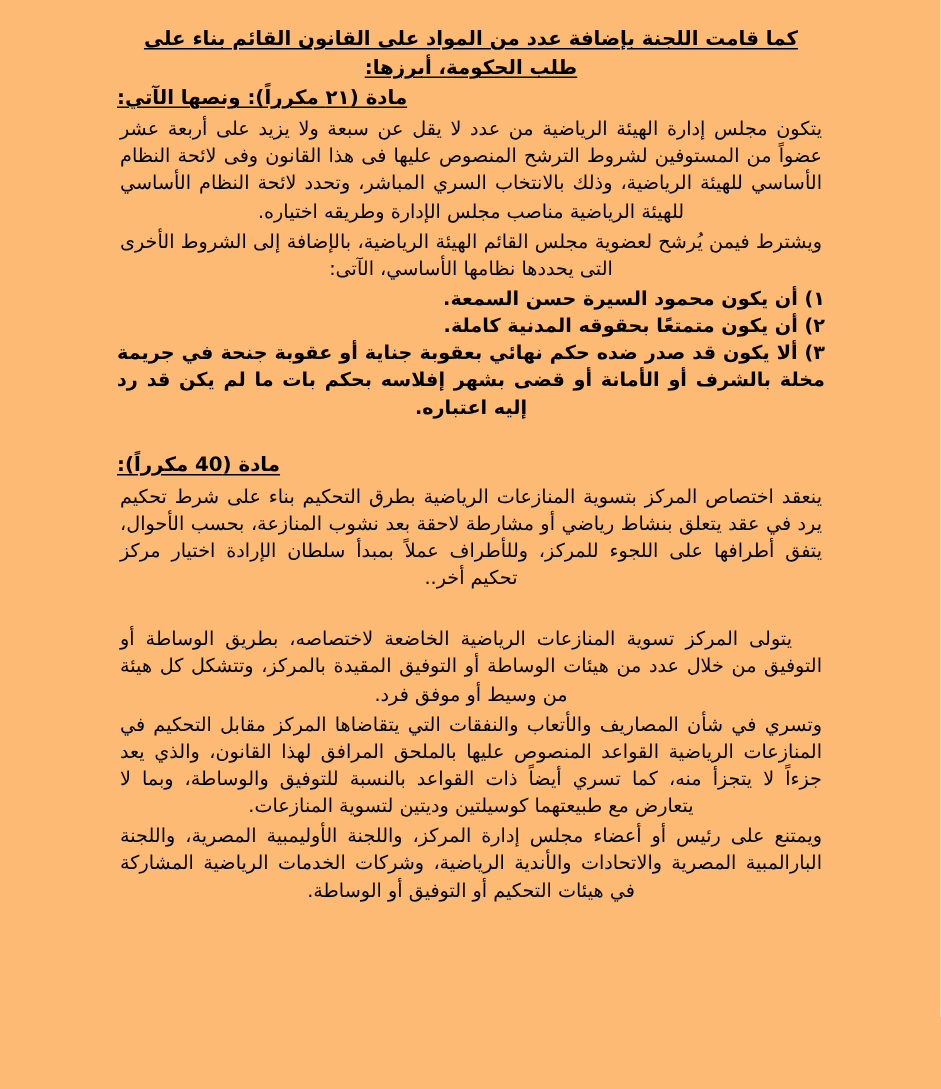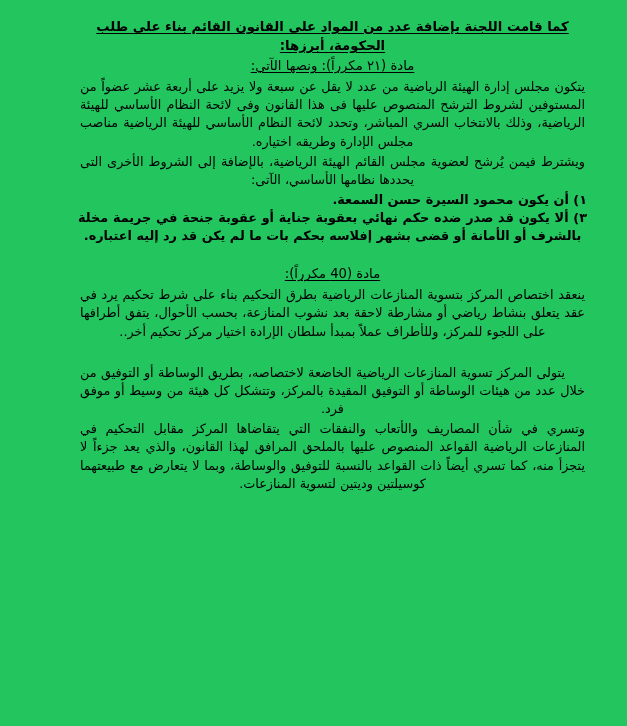--- a/index.html
+++ b/index.html
@@ -12,43 +12,43 @@
     width: 627px;
     height: 726px;
     overflow: hidden;
     font-family: "DejaVu Sans", "Liberation Sans", sans-serif;
     color: #000000;
   }
   #doc-page {
     box-sizing: border-box;
     width: 627px;
     height: 726px;
-    padding: 17px 40px 0 78px;
-    background: #22c55e;
+    padding: 17px 77px 0 78px;
+    background: #fdba74;
     direction: rtl;
     text-align: justify;
     text-justify: inter-word;
   }
   .heading-main {
     font-size: 13.2px;
     font-weight: bold;
     text-decoration: underline;
     text-underline-offset: 2px;
     line-height: 1.45;
     text-align: center;
     margin: 0 0 1px 0;
     letter-spacing: -0.1px;
   }
   .article-heading {
     font-size: 13.2px;
-    font-weight: normal;
+    font-weight: bold;
     text-decoration: underline;
     text-underline-offset: 2px;
     line-height: 1.5;
-    text-align: center;
+    text-align: left;
     margin: 0;
     letter-spacing: -0.1px;
   }
   .para {
     font-size: 12.8px;
     line-height: 1.42;
     margin: 2px;
     text-align: justify;
     text-align-last: center;
     letter-spacing: -0.05px;
@@ -92,34 +92,39 @@
 
   <p class="para">يتكون مجلس إدارة الهيئة الرياضية من عدد لا يقل عن سبعة ولا يزيد على أربعة عشر عضواً من المستوفين لشروط الترشح المنصوص عليها فى هذا القانون وفى لائحة النظام الأساسي للهيئة الرياضية، وذلك بالانتخاب السري المباشر، وتحدد لائحة النظام الأساسي للهيئة الرياضية مناصب مجلس الإدارة وطريقه اختياره.</p>
 
   <p class="para">ويشترط فيمن يُرشح لعضوية مجلس القائم الهيئة الرياضية، بالإضافة إلى الشروط الأخرى التى يحددها نظامها الأساسي، الآتى:</p>
 
   <ul class="list-block">
     <li class="list-item single">
       <span class="li-marker">١)</span>
       <span class="li-text">أن يكون محمود السيرة حسن السمعة.</span>
     </li>
+    <li class="list-item single">
+      <span class="li-marker">٢)</span>
+      <span class="li-text">أن يكون متمتعًا بحقوقه المدنية كاملة.</span>
+    </li>
     <li class="list-item">
       <span class="li-marker">٣)</span>
       <span class="li-text">ألا يكون قد صدر ضده حكم نهائي بعقوبة جناية أو عقوبة جنحة في جريمة مخلة بالشرف أو الأمانة أو قضى بشهر إفلاسه بحكم بات ما لم يكن قد رد إليه اعتباره.</span>
     </li>
   </ul>
 
   <div class="spacer-lg"></div>
 
   <p class="article-heading">مادة (40 مكرراً):</p>
 
   <p class="para">ينعقد اختصاص المركز بتسوية المنازعات الرياضية بطرق التحكيم بناء على شرط تحكيم يرد في عقد يتعلق بنشاط رياضي أو مشارطة لاحقة بعد نشوب المنازعة، بحسب الأحوال، يتفق أطرافها على اللجوء للمركز، وللأطراف عملاً بمبدأ سلطان الإرادة اختيار مركز تحكيم أخر..</p>
 
   <div class="spacer-lg"></div>
 
 
   <p class="para indent">يتولى المركز تسوية المنازعات الرياضية الخاضعة لاختصاصه، بطريق الوساطة أو التوفيق من خلال عدد من هيئات الوساطة أو التوفيق المقيدة بالمركز، وتتشكل كل هيئة من وسيط أو موفق فرد.</p>
 
 
   <p class="para">وتسري في شأن المصاريف والأتعاب والنفقات التي يتقاضاها المركز مقابل التحكيم في المنازعات الرياضية القواعد المنصوص عليها بالملحق المرافق لهذا القانون، والذي يعد جزءاً لا يتجزأ منه، كما تسري أيضاً ذات القواعد بالنسبة للتوفيق والوساطة، وبما لا يتعارض مع طبيعتهما كوسيلتين وديتين لتسوية المنازعات.</p>
 
+  <p class="para">ويمتنع على رئيس أو أعضاء مجلس إدارة المركز، واللجنة الأوليمبية المصرية، واللجنة البارالمبية المصرية والاتحادات والأندية الرياضية، وشركات الخدمات الرياضية المشاركة في هيئات التحكيم أو التوفيق أو الوساطة.</p>
 
 </div>
 
 </body></html>

